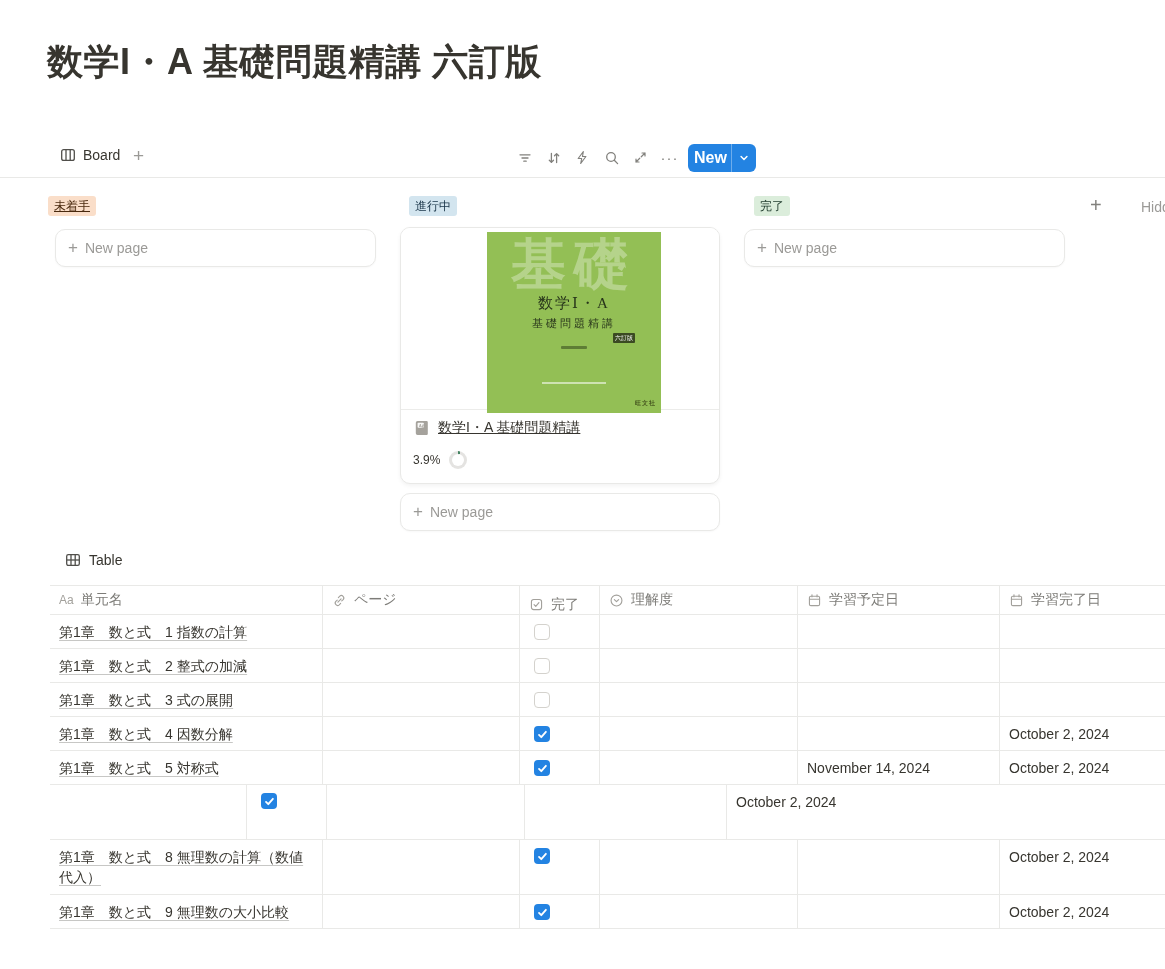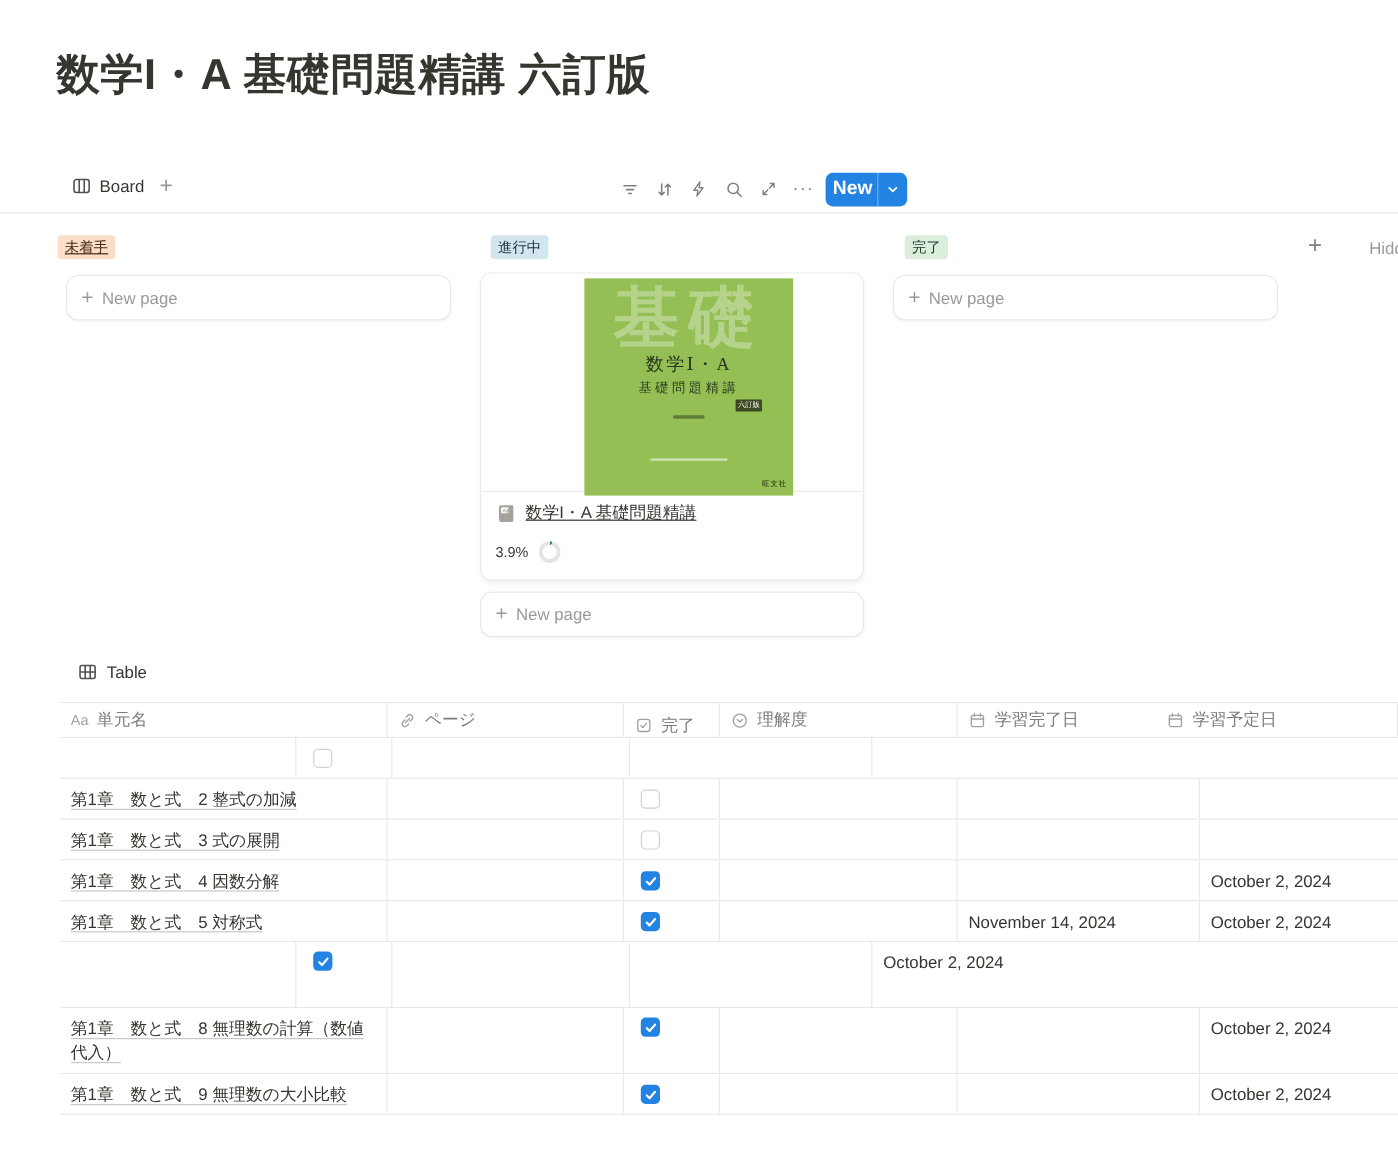--- a/index.html
+++ b/index.html
@@ -237,46 +237,47 @@
       </div>
       <div class="th c4">
         <span>
           <svg width="15" height="15" viewBox="0 0 16 16" fill="none" stroke="currentColor" stroke-width="1.2" stroke-linecap="round" stroke-linejoin="round">
             <circle cx="8" cy="8" r="5.8"></circle>
               <path d="M5.7 7l2.3 2.3L10.3 7"></path>
           </svg>
           </span>
         <span>理解度</span>
       </div>
-      <div class="th c6">
+      <div class="th c5">
         <span>
           <svg width="15" height="15" viewBox="0 0 16 16" fill="none" stroke="currentColor" stroke-width="1.2" stroke-linecap="round">
             <rect x="2.6" y="3.4" width="10.8" height="10" rx="1.5"></rect>
               <line x1="2.6" y1="6.6" x2="13.4" y2="6.6"></line>
               <line x1="5.3" y1="1.9" x2="5.3" y2="4.1"></line>
               <line x1="10.7" y1="1.9" x2="10.7" y2="4.1"></line>
           </svg>
           </span>
-        <span>学習完了日</span>
-      </div>
-      <div class="th c5">
+        <span>学習予定日</span>
+      </div>
+      <div class="th c6">
         <span>
           <svg width="15" height="15" viewBox="0 0 16 16" fill="none" stroke="currentColor" stroke-width="1.2" stroke-linecap="round">
             <rect x="2.6" y="3.4" width="10.8" height="10" rx="1.5"></rect>
               <line x1="2.6" y1="6.6" x2="13.4" y2="6.6"></line>
               <line x1="5.3" y1="1.9" x2="5.3" y2="4.1"></line>
               <line x1="10.7" y1="1.9" x2="10.7" y2="4.1"></line>
           </svg>
           </span>
-        <span>学習予定日</span>
+        <span>学習完了日</span>
       </div>
     </div>
 
     <div class="tbody">
   <div class="trow r34">
+    <div class="tc c1"><span class="unit">第1章　数と式　1 指数の計算</span></div>
     <div class="tc c2"></div>
     <div class="tc c3">
             <span class="cb off"></span>
           </div>
     <div class="tc c4"></div>
     <div class="tc c5 datecell"><span></span></div>
     <div class="tc c6 datecell"><span></span></div>
   </div>
 
   <div class="trow r34">

